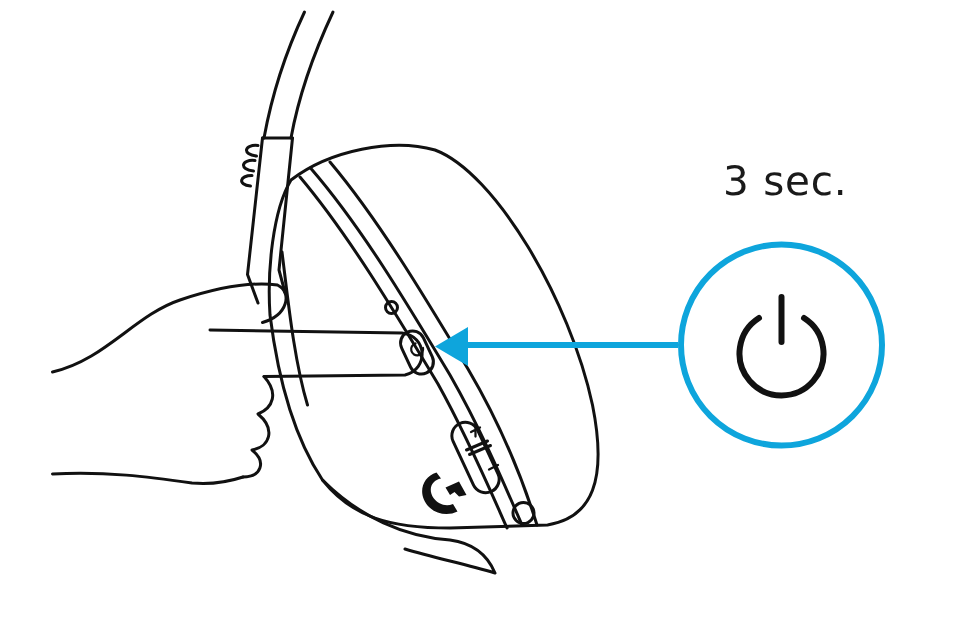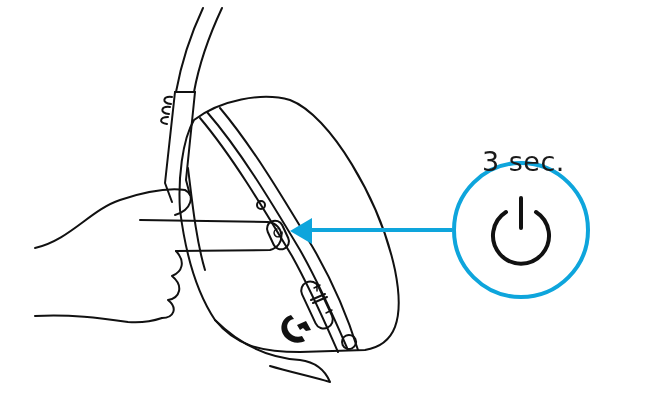--- a/index.html
+++ b/index.html
@@ -1,18 +1,18 @@
 <!DOCTYPE html>
 <html><head>
 <meta charset="utf-8">
 <style>
   html,body{margin:0;padding:0;background:#ffffff;}
   body{width:652px;height:417px;position:relative;overflow:hidden;font-family:"DejaVu Sans",sans-serif;}
   #stage{position:absolute;left:0;top:0;width:652px;height:417px;}
-  .caption{position:absolute;left:482px;top:106px;font-size:27px;color:#1a1a1a;letter-spacing:0.5px;font-family:"DejaVu Sans",sans-serif;margin-top:40px;}
+  .caption{position:absolute;left:482px;top:106px;font-size:27px;color:#1a1a1a;letter-spacing:0.5px;font-family:"DejaVu Sans",sans-serif;}
   svg{position:absolute;left:0;top:0;}
 </style>
 </head>
 <body>
 
 <div id="stage">
   <svg width="652" height="417" viewBox="0 0 652 417">
     <g fill="none" stroke="#111" stroke-width="2" stroke-linejoin="round" stroke-linecap="round">
 
       <g>

